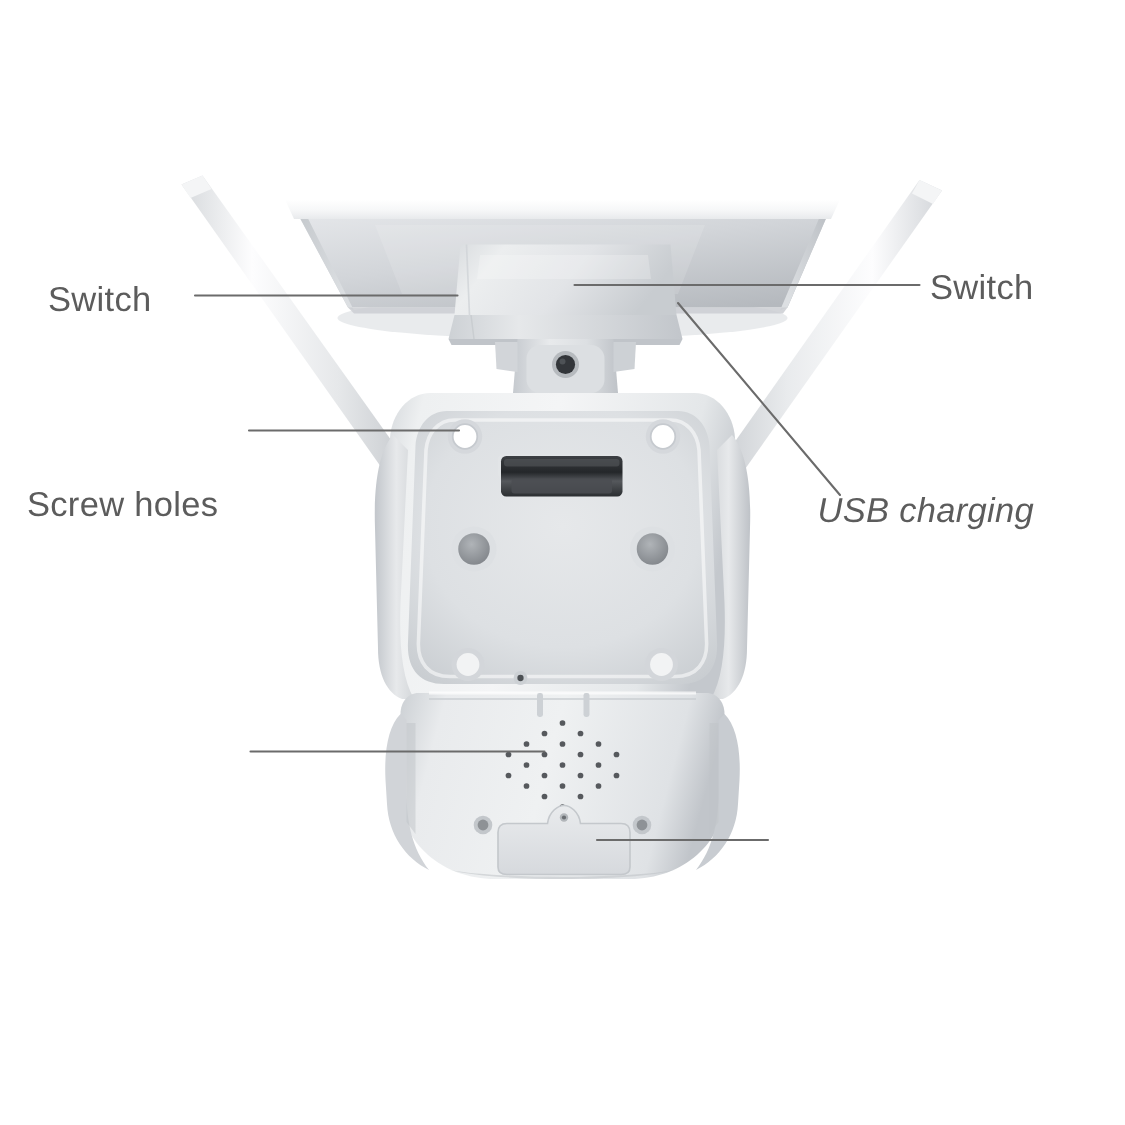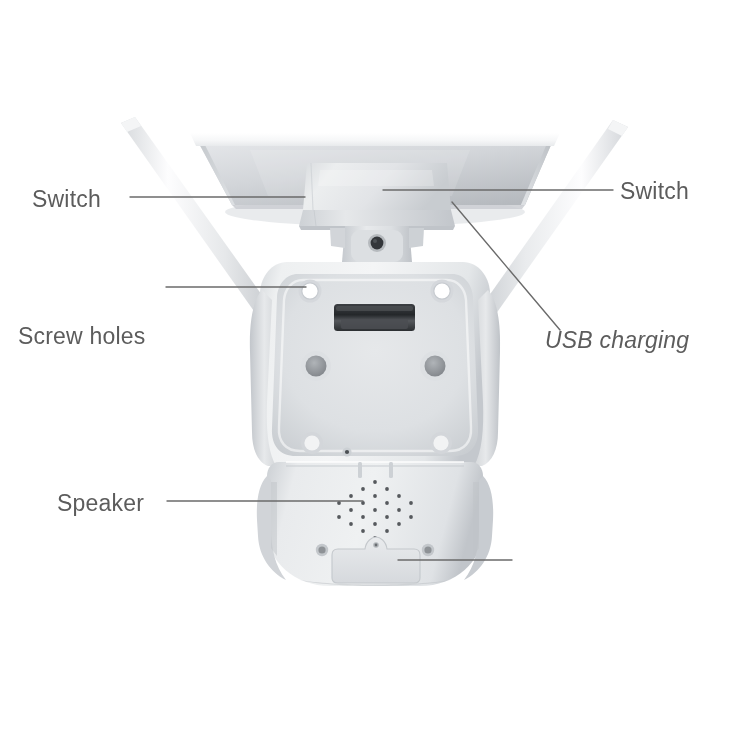--- a/index.html
+++ b/index.html
@@ -363,23 +363,20 @@
   </svg>
 
   <div class="callout-label align-left" style="left:32px; top:184px;">
     <span>Switch</span>
   </div>
 
   <div class="callout-label align-left" style="left:18px; top:273px;margin-top:48px;">
     <span>Screw holes</span>
   </div>
 
-  <div class="callout-label align-left" style="left:57px; top:488px;">
-    <span>Speaker</span>
-  </div>
 
   <div class="callout-label align-left" style="left:620px; top:176px;">
     <span>Switch</span>
   </div>
 
   <div class="callout-label align-left" style="left:545px; top:325px;font-style:italic;">
     <span>USB charging</span>
   </div>
 
 

